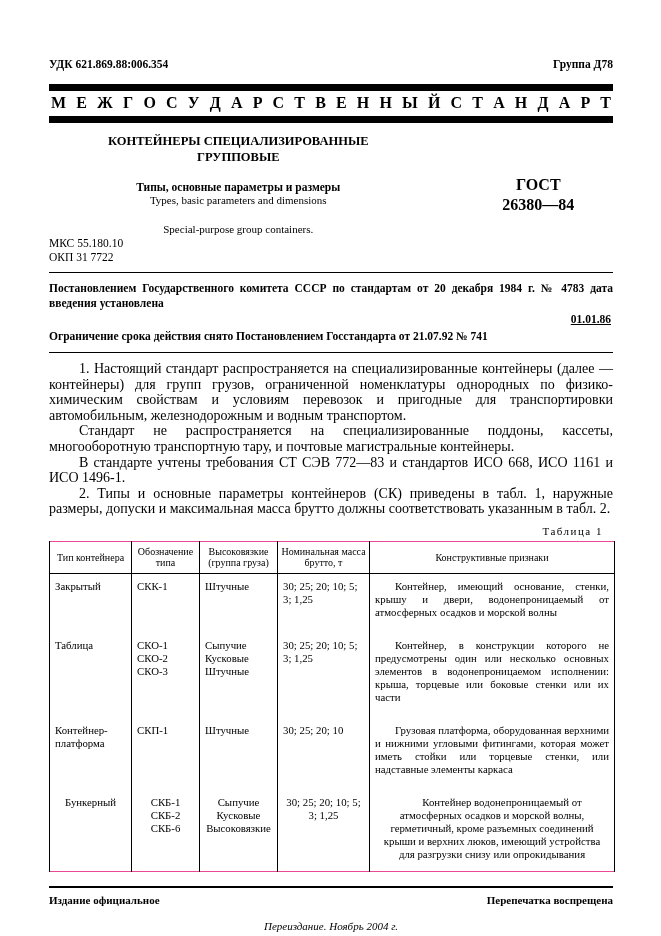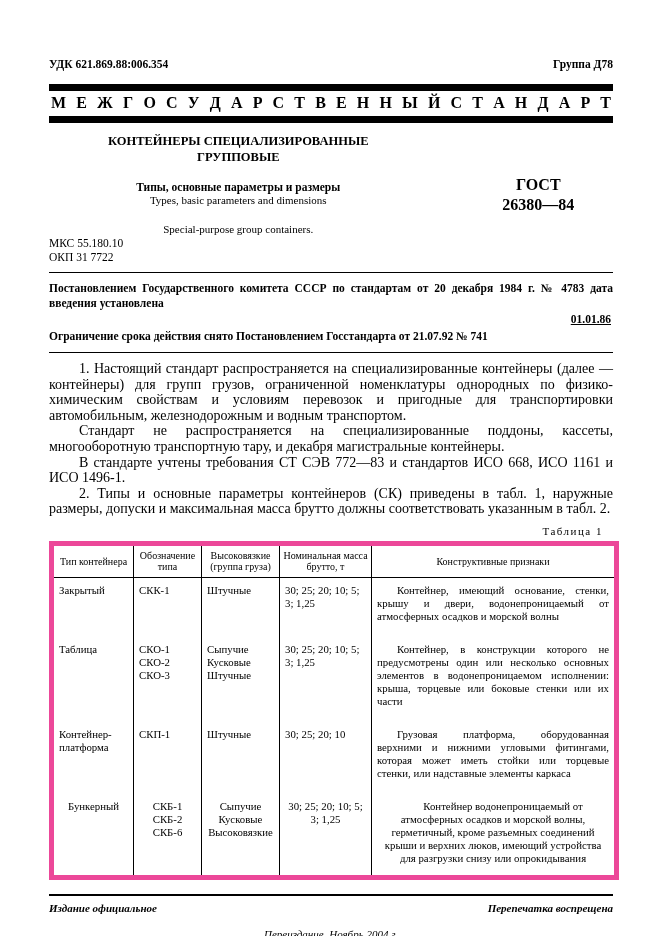--- a/index.html
+++ b/index.html
@@ -38,36 +38,36 @@
 
   .decree-text { font-weight: bold; font-size: 11.5px; line-height: 15px; text-align: justify; margin-top: 6px; }
   .decree-date { font-weight: bold; font-size: 11.5px; text-decoration: underline; text-align: right; margin: 2px 2px 4px 0; }
   .decree-limitation { font-weight: bold; font-size: 11.5px; line-height: 15px; margin-bottom: 6px; }
 
   .body-text { font-size: 14px; }
   .body-text p { text-align: justify; text-indent: 30px; line-height: 15.6px; }
 
   .table-label { text-align: right; font-size: 11px; letter-spacing: 1.5px; margin: 8px 10px 4px 0; }
 
-  table.main { width: 565px; border-collapse: collapse; border: 5px solid #ec4899; table-layout: fixed; }
+  table.main { width: 565px; border-collapse: collapse; border: 1px solid #ec4899; table-layout: fixed; }
   table.main th, table.main td { border-left: 1px solid #000; border-right: 1px solid #000; }
   table.main th {
     border-bottom: 1px solid #000; font-weight: normal; font-size: 10px;
     line-height: 11.5px; text-align: center; vertical-align: middle; padding: 4px 3px;
   }
   table.main td {
     vertical-align: top; font-size: 10.8px; line-height: 13px;
     padding: 6px 5px 14px 5px;
   }
   td.c-type, td.c-desig, td.c-appl, td.c-mass { white-space: pre-line; }
   td.c-feat { text-align: justify; text-indent: 20px; padding-right: 6px; }
   tr.last td { padding-bottom: 10px; text-align: center; }
 
   .footer-rule { border-top: 2.5px solid #000; margin-top: 14px; }
-  .footer-row { display: flex; justify-content: space-between; font-size: 11px; font-style: italic; font-weight: bold; margin-top: 6px; }
+  .footer-row { display: flex; justify-content: space-between; font-size: 11px; font-weight: bold; margin-top: 6px; }
   .reissue { text-align: center; font-style: italic; font-size: 11px; margin-top: 14px; }
 </style>
 </head>
 <body>
 
 <div class="page">
 
   <div class="row udk-row">
     <span>УДК 621.869.88:006.354</span>
     <span>Группа Д78</span>
@@ -103,21 +103,21 @@
   <div>
     <p class="decree-text">Постановлением Государственного комитета СССР по стандартам от 20 декабря 1984 г. № 4783 дата введения установлена</p>
     <div class="decree-date">01.01.86</div>
     <p class="decree-limitation">Ограничение срока действия снято Постановлением Госстандарта от 21.07.92 № 741</p>
   </div>
 
   <div class="hr"></div>
 
   <div class="body-text">
     <p>1. Настоящий стандарт распространяется на специализированные контейнеры (далее — контейнеры) для групп грузов, ограниченной номенклатуры однородных по физико-химическим свойствам и условиям перевозок и пригодные для транспортировки автомобильным, железнодорожным и водным транспортом.</p>
-    <p>Стандарт не распространяется на специализированные поддоны, кассеты, многооборотную транспортную тару, и декабря магистральные контейнеры.</p>
+    <p>Стандарт не распространяется на специализированные поддоны, кассеты, многооборотную транспортную тару, и почтовые магистральные контейнеры.</p>
     <p>В стандарте учтены требования СТ СЭВ 772—83 и стандартов ИСО 668, ИСО 1161 и ИСО 1496-1.</p>
     <p>2. Типы и основные параметры контейнеров (СК) приведены в табл. 1, наружные размеры, допуски и максимальная масса брутто должны соответствовать указанным в табл. 2.</p>
   </div>
 
   <div class="table-label">Таблица 1</div>
 
   <table class="main">
     <colgroup>
       <col style="width:82px">
         <col style="width:68px">

